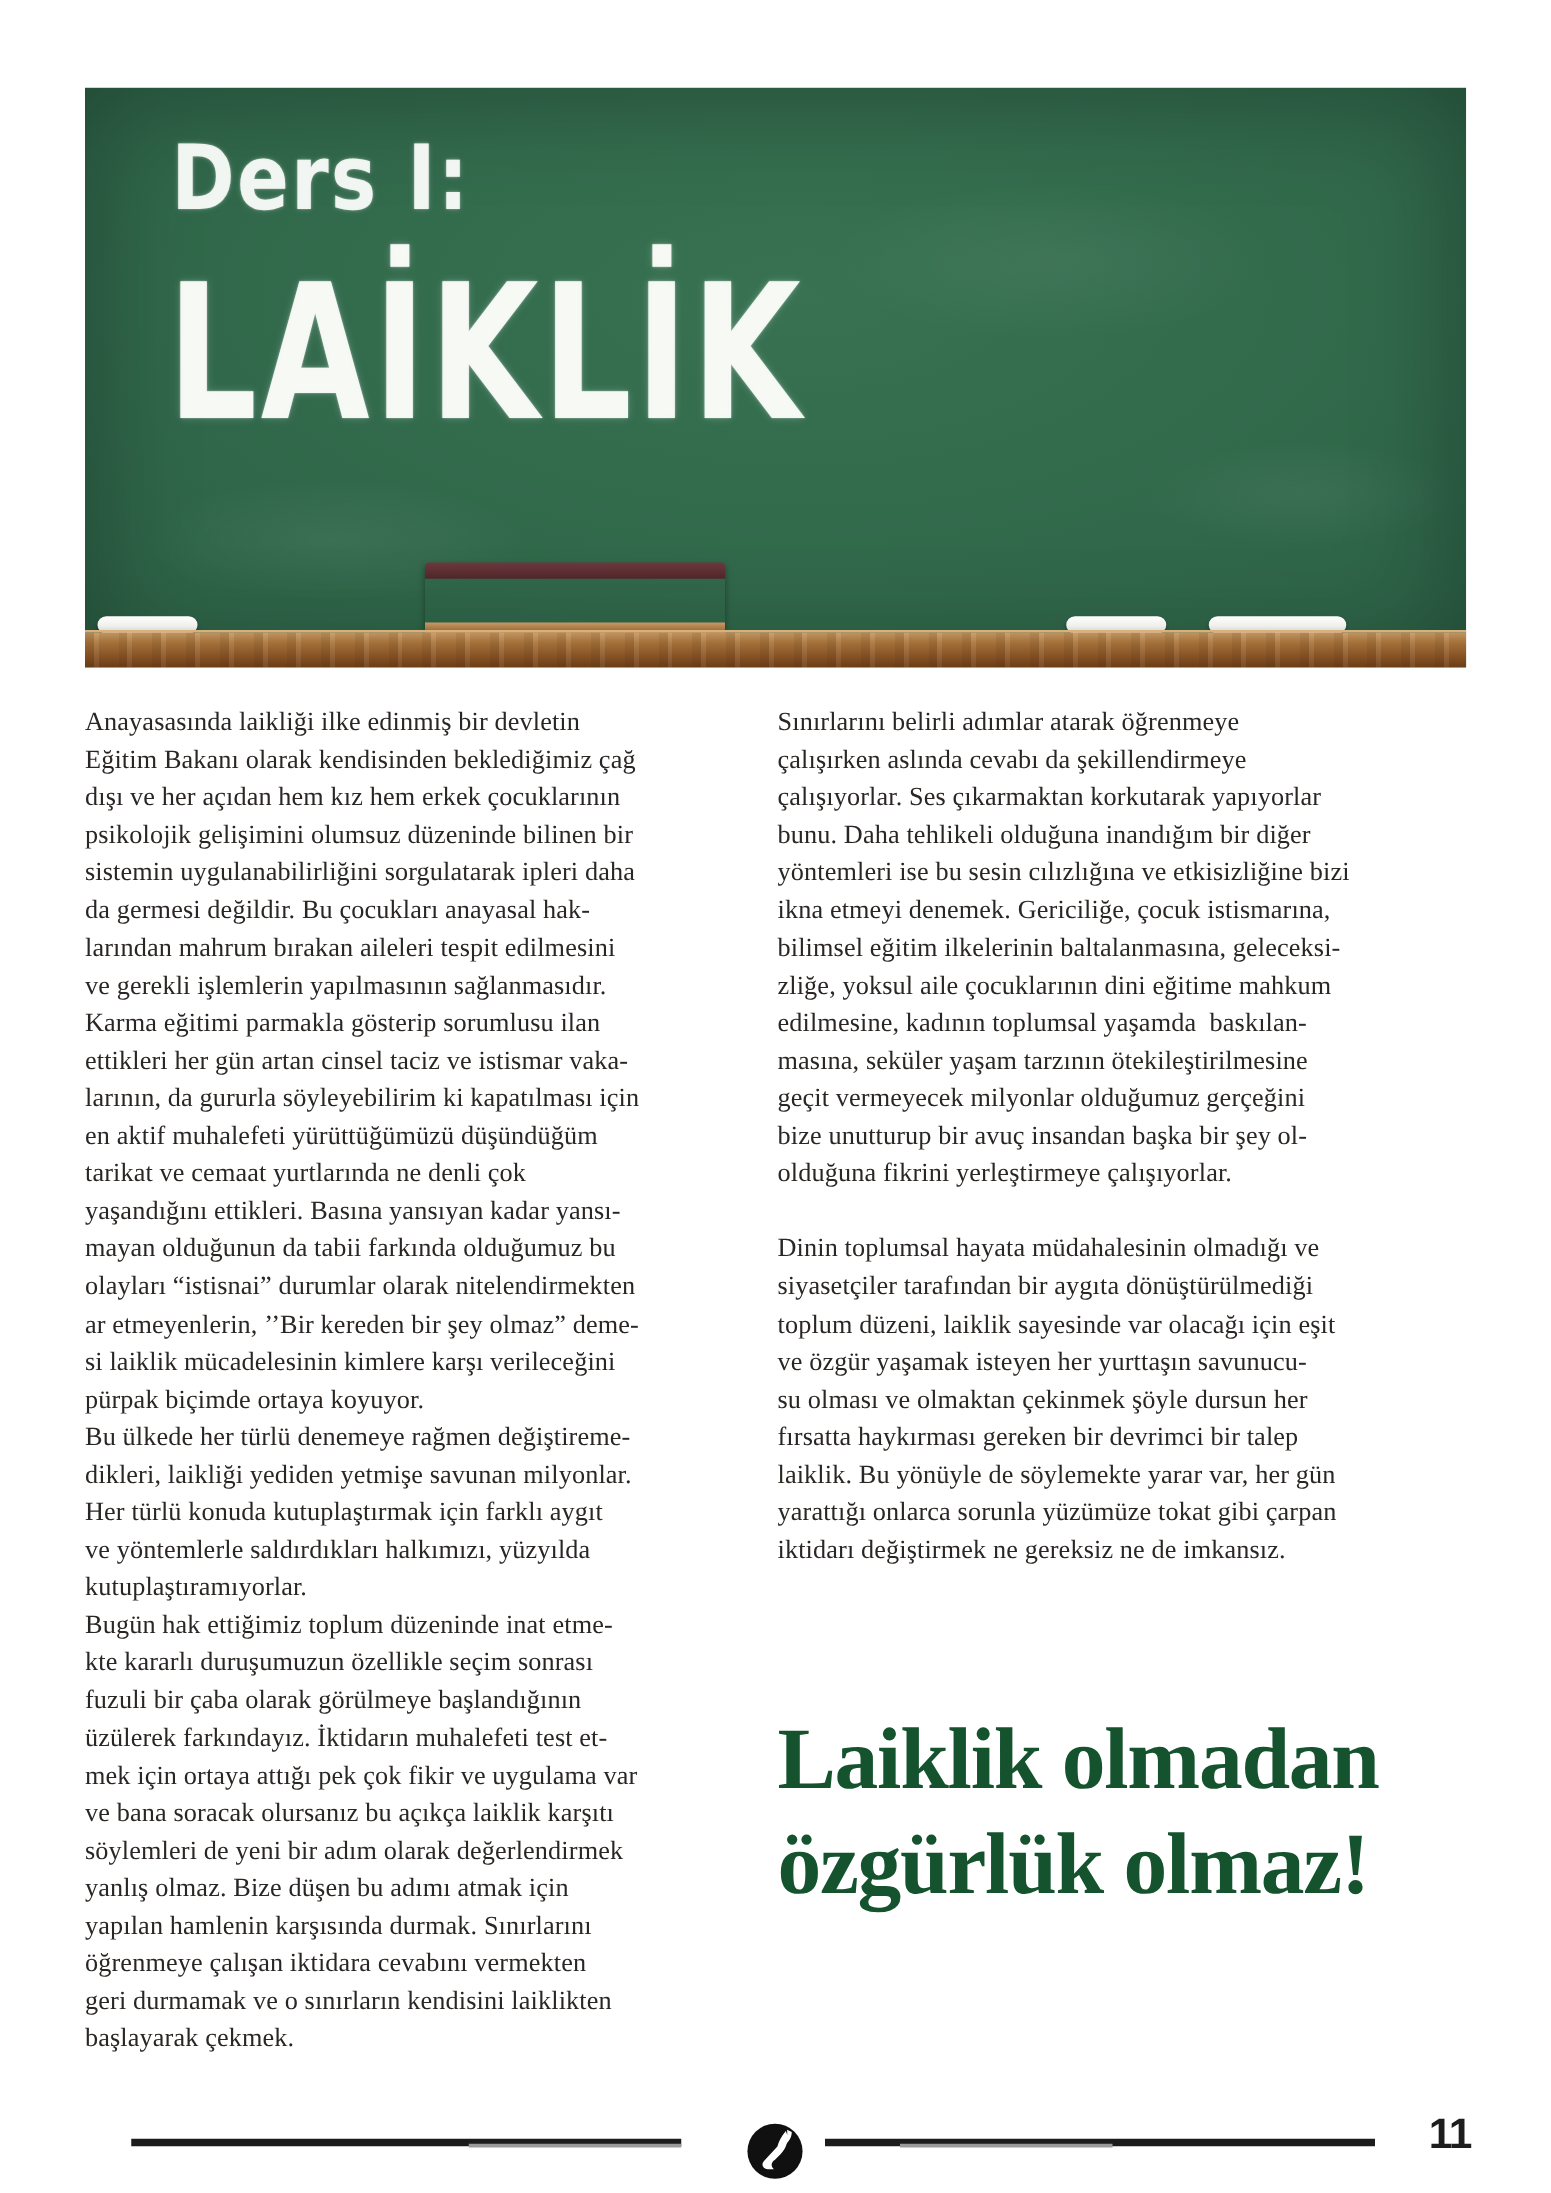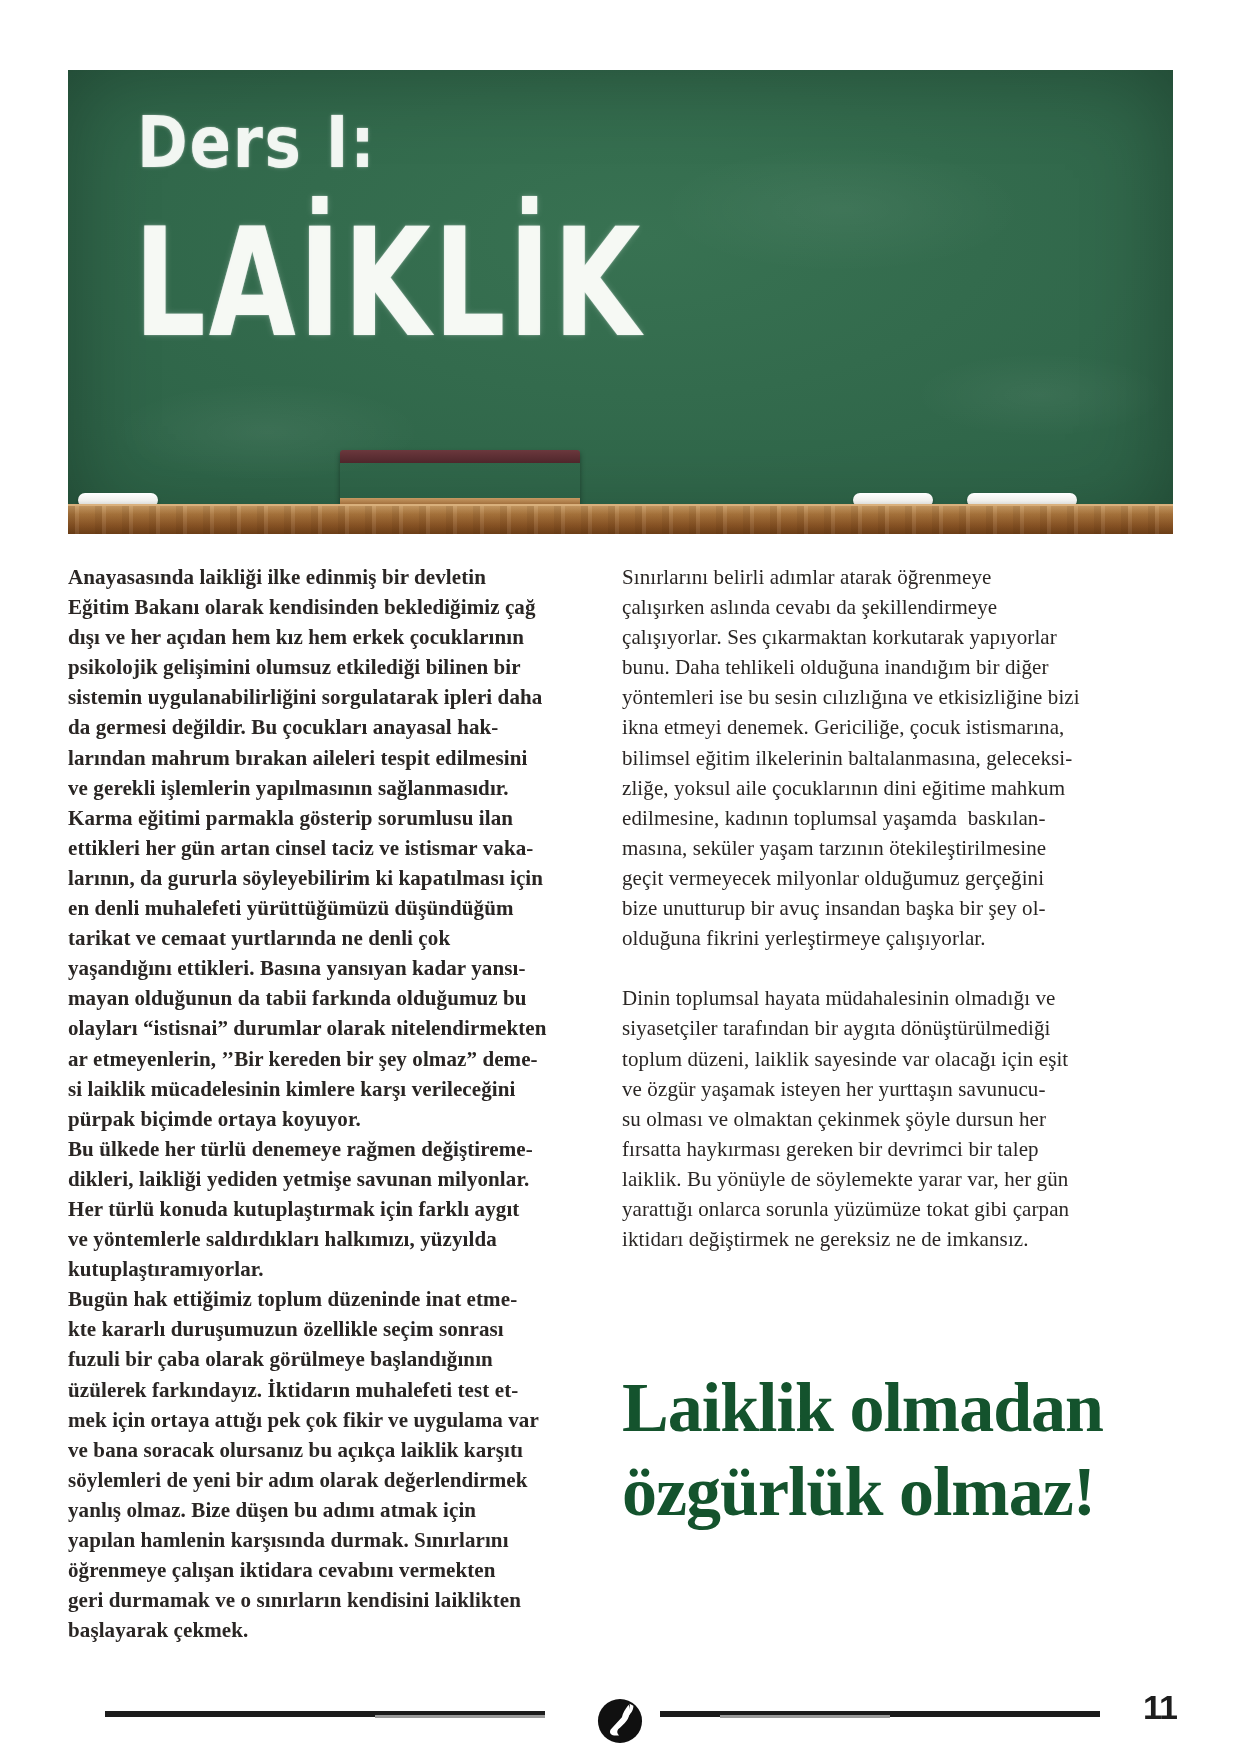--- a/index.html
+++ b/index.html
@@ -62,21 +62,21 @@
     position:absolute;bottom:27px;height:14px;border-radius:7px;
     background:linear-gradient(180deg,#ffffff 0%,#efefec 55%,#cfcfca 100%);
     box-shadow:0 2px 3px rgba(0,0,0,.35);
   }
   .chalk-1{left:10px;width:80px;}
   .chalk-2{left:785px;width:80px;}
   .chalk-3{left:899px;width:110px;}
 
   
   .col{position:absolute;top:562px;color:#2a2624;}
-  .col-left{left:68px;width:500px;font-weight:bold;}
+  .col-left{left:68px;width:500px;}
   .col-right{left:622px;width:500px;}
   .tline{
     font-size:21px;line-height:30.1px;white-space:pre;letter-spacing:.1px;
   }
 
   
   .pullquote{
     position:absolute;left:622px;top:1366px;
     font-weight:bold;font-size:70px;line-height:84px;letter-spacing:-1px;
     color:#14532d;
@@ -116,29 +116,29 @@
       <div class="chalk chalk-2"></div>
       <div class="chalk chalk-3"></div>
       <div class="tray"></div>
     </div>
   </figure>
 
   <div class="col col-left">
       <div class="tline">Anayasasında laikliği ilke edinmiş bir devletin</div>
       <div class="tline">Eğitim Bakanı olarak kendisinden beklediğimiz çağ</div>
       <div class="tline">dışı ve her açıdan hem kız hem erkek çocuklarının</div>
-      <div class="tline">psikolojik gelişimini olumsuz etkilediği bilinen bir</div>
+      <div class="tline">psikolojik gelişimini olumsuz düzeninde bilinen bir</div>
       <div class="tline">sistemin uygulanabilirliğini sorgulatarak ipleri daha</div>
       <div class="tline">da germesi değildir. Bu çocukları anayasal hak-</div>
       <div class="tline">larından mahrum bırakan aileleri tespit edilmesini</div>
       <div class="tline">ve gerekli işlemlerin yapılmasının sağlanmasıdır.</div>
       <div class="tline">Karma eğitimi parmakla gösterip sorumlusu ilan</div>
       <div class="tline">ettikleri her gün artan cinsel taciz ve istismar vaka-</div>
       <div class="tline">larının, da gururla söyleyebilirim ki kapatılması için</div>
-      <div class="tline">en denli muhalefeti yürüttüğümüzü düşündüğüm</div>
+      <div class="tline">en aktif muhalefeti yürüttüğümüzü düşündüğüm</div>
       <div class="tline">tarikat ve cemaat yurtlarında ne denli çok</div>
       <div class="tline">yaşandığını ettikleri. Basına yansıyan kadar yansı-</div>
       <div class="tline">mayan olduğunun da tabii farkında olduğumuz bu</div>
       <div class="tline">olayları “istisnai” durumlar olarak nitelendirmekten</div>
       <div class="tline">ar etmeyenlerin, ’’Bir kereden bir şey olmaz” deme-</div>
       <div class="tline">si laiklik mücadelesinin kimlere karşı verileceğini</div>
       <div class="tline">pürpak biçimde ortaya koyuyor.</div>
       <div class="tline">Bu ülkede her türlü denemeye rağmen değiştireme-</div>
       <div class="tline">dikleri, laikliği yediden yetmişe savunan milyonlar.</div>
       <div class="tline">Her türlü konuda kutuplaştırmak için farklı aygıt</div>

